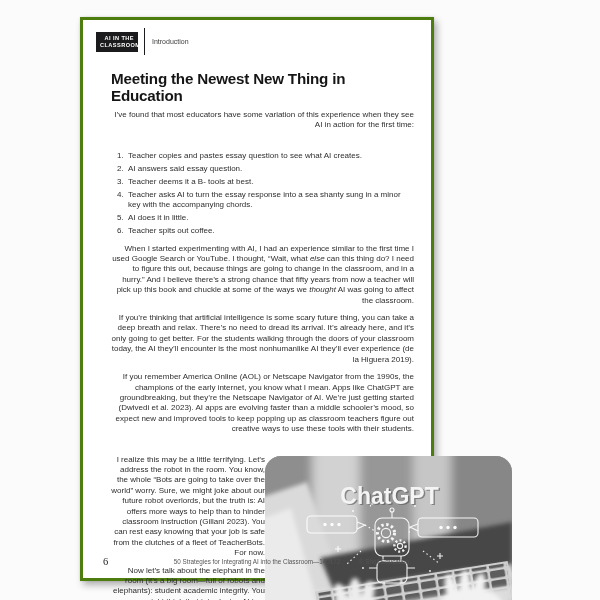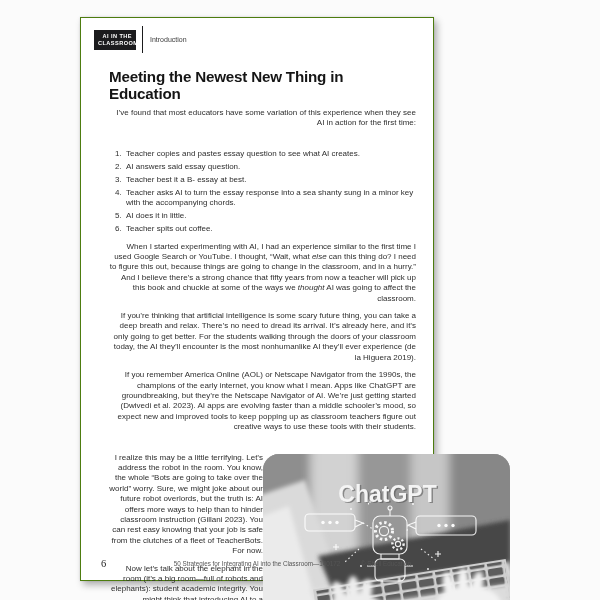--- a/index.html
+++ b/index.html
@@ -6,21 +6,21 @@
   body{
     width:600px;height:600px;
     background:#fbfbfb;
     font-family:"Liberation Sans",sans-serif;
     -webkit-font-smoothing:antialiased;
   }
   .canvas{position:relative;width:600px;height:600px;overflow:hidden;}
   .page{
     position:absolute;left:80px;top:17px;width:354px;height:564px;
     background:#ffffff;
-    border:1px solid #4d7c0f;
+    border:3px solid #4d7c0f;
     box-shadow:3px 4px 7px rgba(0,0,0,.30), 0 0 2px rgba(0,0,0,.12);
     box-sizing:border-box;
   }
   
   .header{display:flex;align-items:center;margin:8px 0 0 13px;}
   .badge{
     background:#1b1b1d;color:#ffffff;
     font-size:5.6px;font-weight:bold;letter-spacing:.45px;
     line-height:7px;text-align:right;
     padding:3px 4px;width:34px;flex:none;
@@ -75,21 +75,21 @@
     </div>
 
     <div class="content">
       <h1 class="title">Meeting the Newest New Thing in Education</h1>
 
       <p class="body first">I’ve found that most educators have some variation of this experience when they see AI in action for the first time:</p>
 
       <ol class="steps">
         <li>Teacher copies and pastes essay question to see what AI creates.</li>
         <li>AI answers said essay question.</li>
-        <li>Teacher best it a B- essay at best.</li>
+        <li>Teacher deems it a B- tools at best.</li>
         <li>Teacher asks AI to turn the essay response into a sea shanty sung in a minor key with the accompanying chords.</li>
         <li>AI does it in little.</li>
         <li>Teacher spits out coffee.</li>
       </ol>
 
       <p class="body"><span>When I started experimenting with AI, I had an experience similar to the first time I used Google Search or YouTube. I thought, “Wait, what </span><em>else</em><span> can this thing do? I need to figure this out, because things are going to change in the classroom, and in a hurry.” And I believe there’s a strong chance that fifty years from now a teacher will pick up this book and chuckle at some of the ways we </span><em>thought</em><span> AI was going to affect the classroom.</span></p>
 
       <p class="body">If you’re thinking that artificial intelligence is some scary future thing, you can take a deep breath and relax. There’s no need to dread its arrival. It’s already here, and it’s only going to get better. For the students walking through the doors of your classroom today, the AI they’ll encounter is the most nonhumanlike AI they’ll ever experience (de la Higuera 2019).</p>
 
       <p class="body">If you remember America Online (AOL) or Netscape Navigator from the 1990s, the champions of the early internet, you know what I mean. Apps like ChatGPT are groundbreaking, but they’re the Netscape Navigator of AI. We’re just getting started (Dwivedi et al. 2023). AI apps are evolving faster than a middle schooler’s mood, so expect new and improved tools to keep popping up as classroom teachers figure out creative ways to use these tools with their students.</p>

